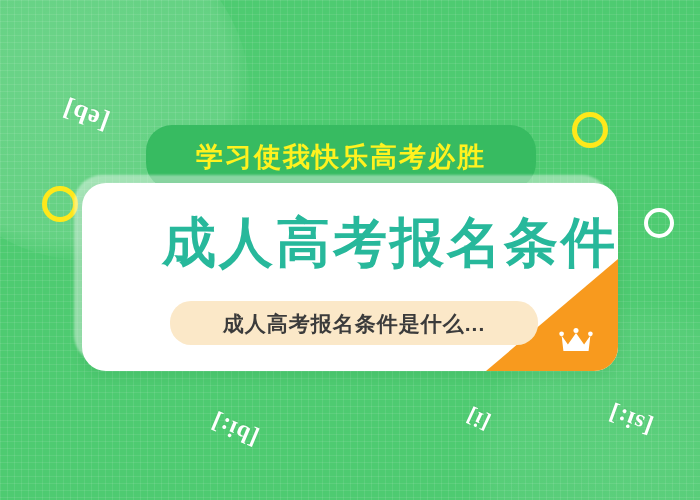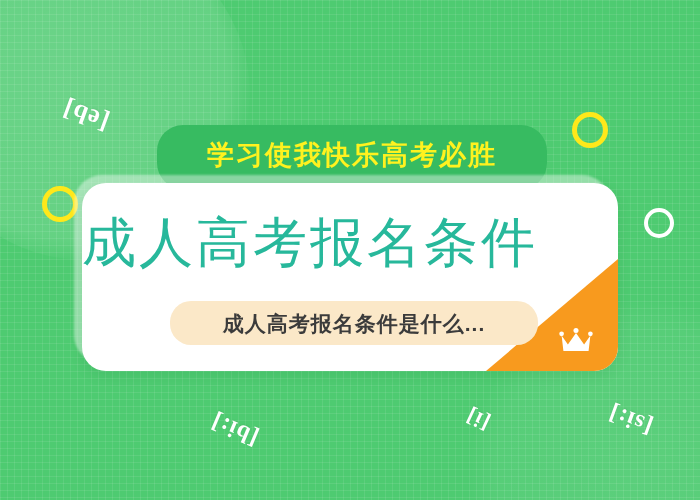--- a/index.html
+++ b/index.html
@@ -79,31 +79,30 @@
     text-shadow: 0 1px 2px rgba(0,0,0,0.07);
   }
   #ph-1 { left: 62px;  top: 100px; font-size: 26px; transform: rotate(200deg); }
   #ph-2 { left: 210px; top: 416px; font-size: 24px; transform: rotate(203deg); }
   #ph-3 { left: 466px; top: 406px; font-size: 22px; transform: rotate(205deg); }
   #ph-4 { left: 608px; top: 406px; font-size: 24px; transform: rotate(200deg); }
 
   
   #badge {
     position: absolute;
-    left: 157px;
+    left: 146px;
     top: 125px;
     width: 390px;
     height: 64px;
     border-radius: 26px;
     background: #37bb61;
     z-index: 5;
     display: flex;
     align-items: center;
     justify-content: center;
-    font-family: Liberation Mono, monospace;
   }
   #badge-label {
     color: #fff21f;
     font-size: 27px;
     font-weight: 700;
     letter-spacing: 2px;
     line-height: 1;
   }
 
   
@@ -156,24 +155,24 @@
     height: 28px;
     z-index: 2;
   }
 
   
   #card-title {
     position: absolute;
     left: 0;
     right: 0;
     top: 32px;
-    text-align: left;
+    text-align: right;
     color: #27b89b;
     font-size: 54px;
-    font-weight: 400;
+    font-weight: 700;
     letter-spacing: 3px;
     line-height: 1;
     z-index: 3;
   }
 
   
   #subtitle-pill {
     position: absolute;
     left: 88px;
     top: 118px;

